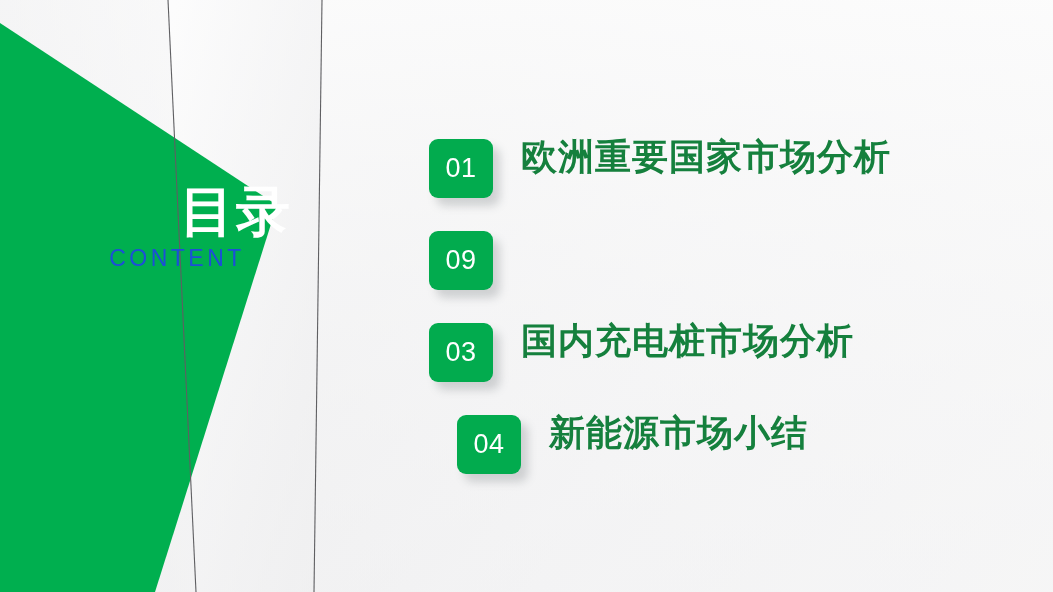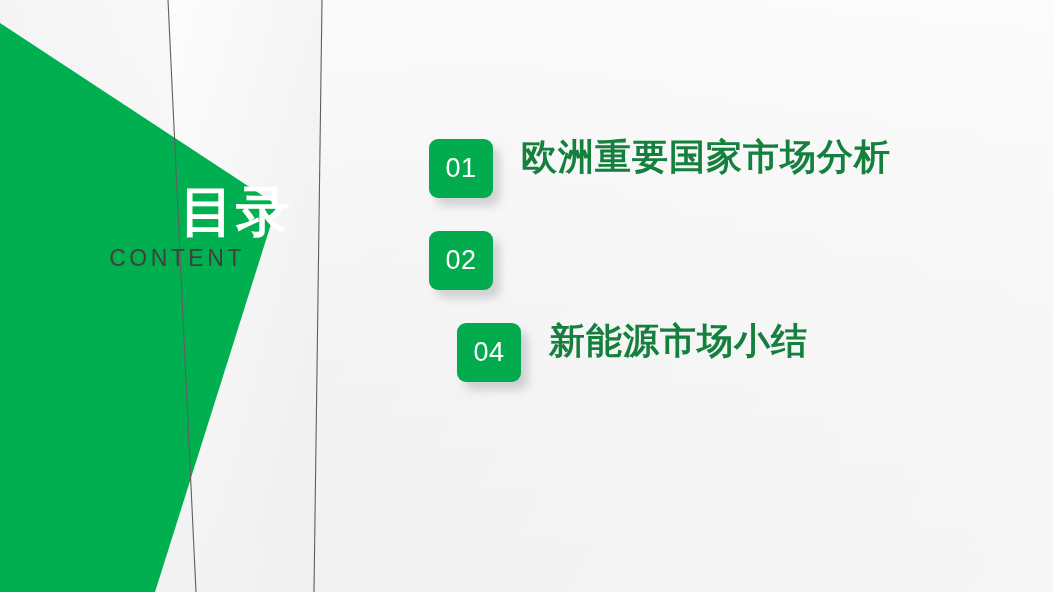--- a/index.html
+++ b/index.html
@@ -47,21 +47,21 @@
     line-height: 1.05;
     letter-spacing: 2px;
     margin: 0;
     white-space: nowrap;
     text-align: right;
   }
   .title-en {
     margin: 6px 0 0 0;
     font-size: 23px;
     font-weight: 300;
-    color: #404040;
+    color: #1d4ed8;
     letter-spacing: 3.5px;
     line-height: 1.1;
     white-space: nowrap;
   }
 
   
   .agenda {
     position: absolute;
     left: 429px;
     top: 139px;
@@ -138,23 +138,27 @@
   </div>
 
   <div class="agenda">
 
     <div class="agenda-item">
       <div class="badge">01</div>
       <div class="item-label">欧洲重要国家市场分析</div>
     </div>
 
     <div class="agenda-item">
-      <div class="badge">02</div>
+      <div class="badge">09</div>
     </div>
 
+    <div class="agenda-item">
+      <div class="badge">03</div>
+      <div class="item-label">国内充电桩市场分析</div>
+    </div>
 
     <div class="agenda-item">
       <div class="badge">04</div>
       <div class="item-label">新能源市场小结</div>
     </div>
 
   </div>
 </div>
 
 </body></html>

